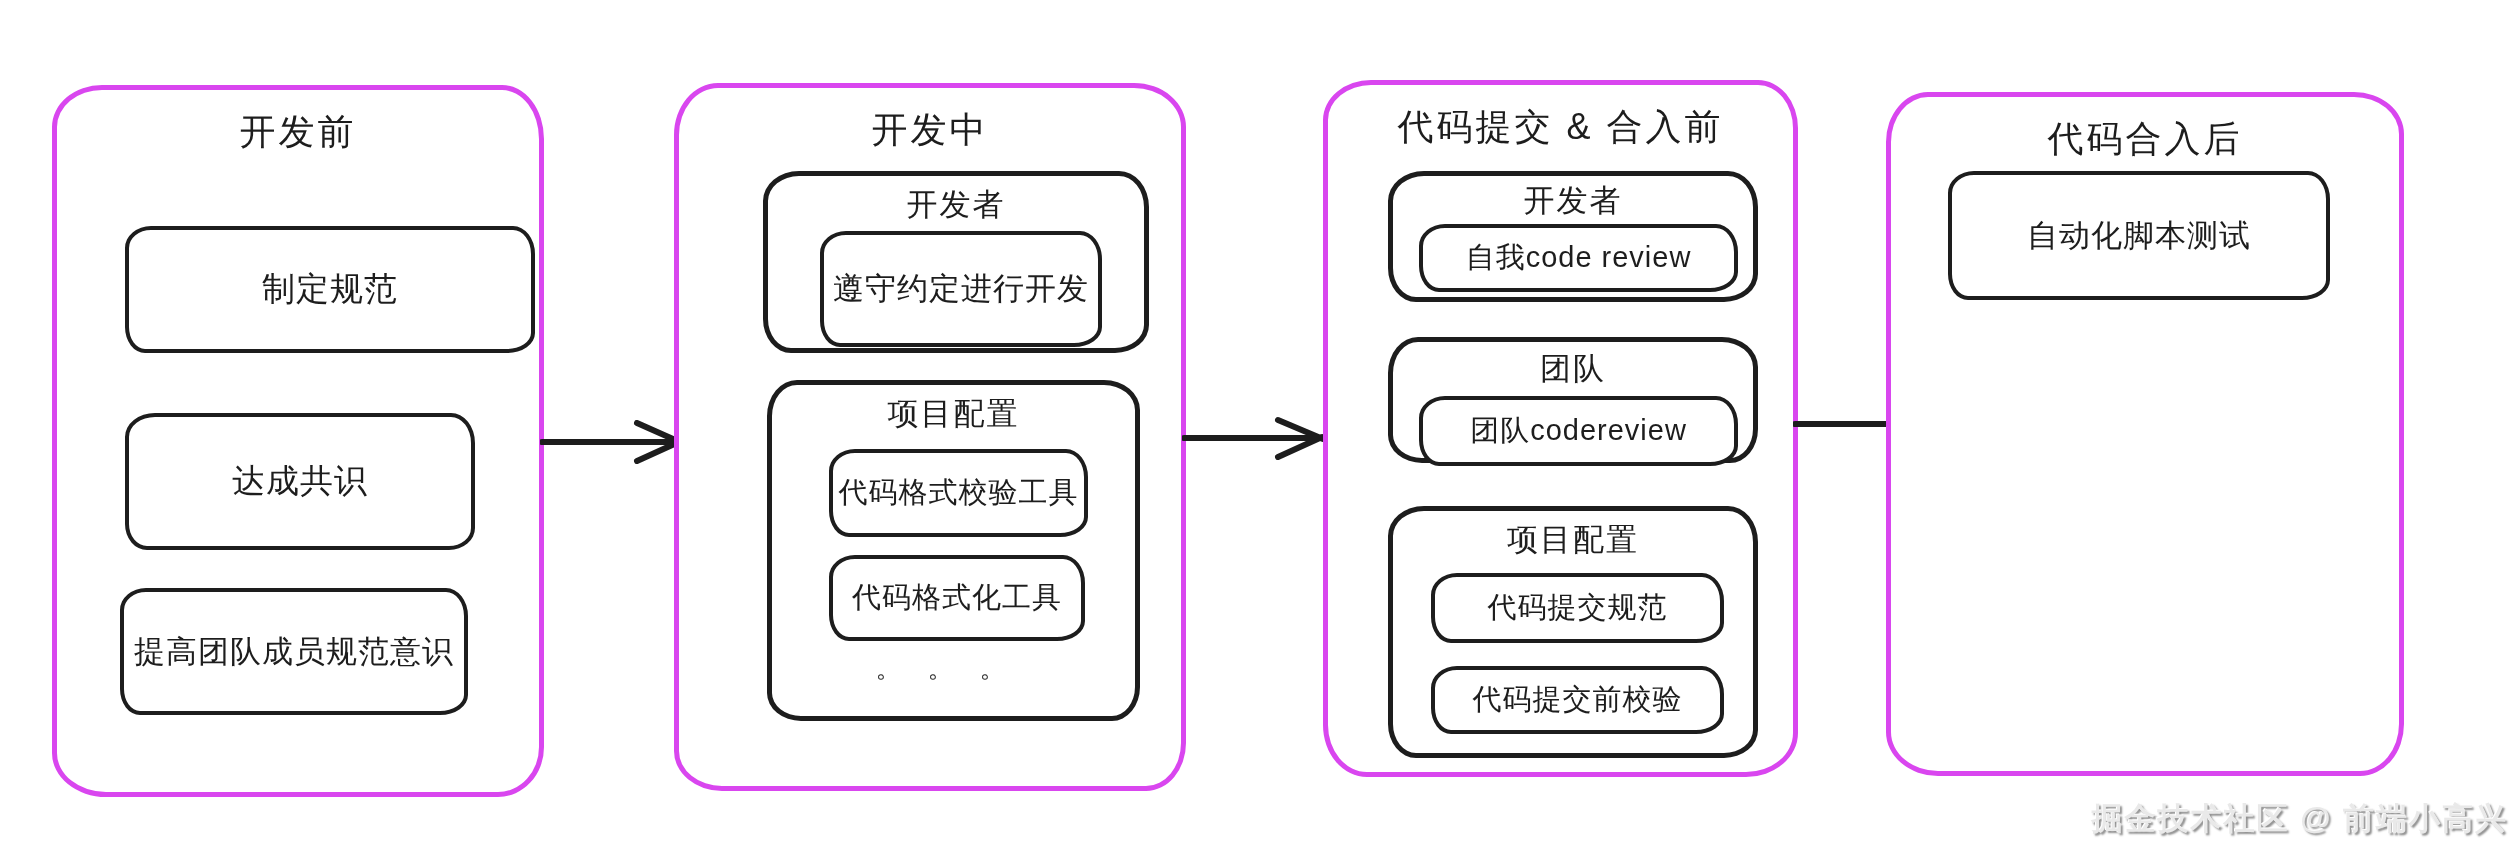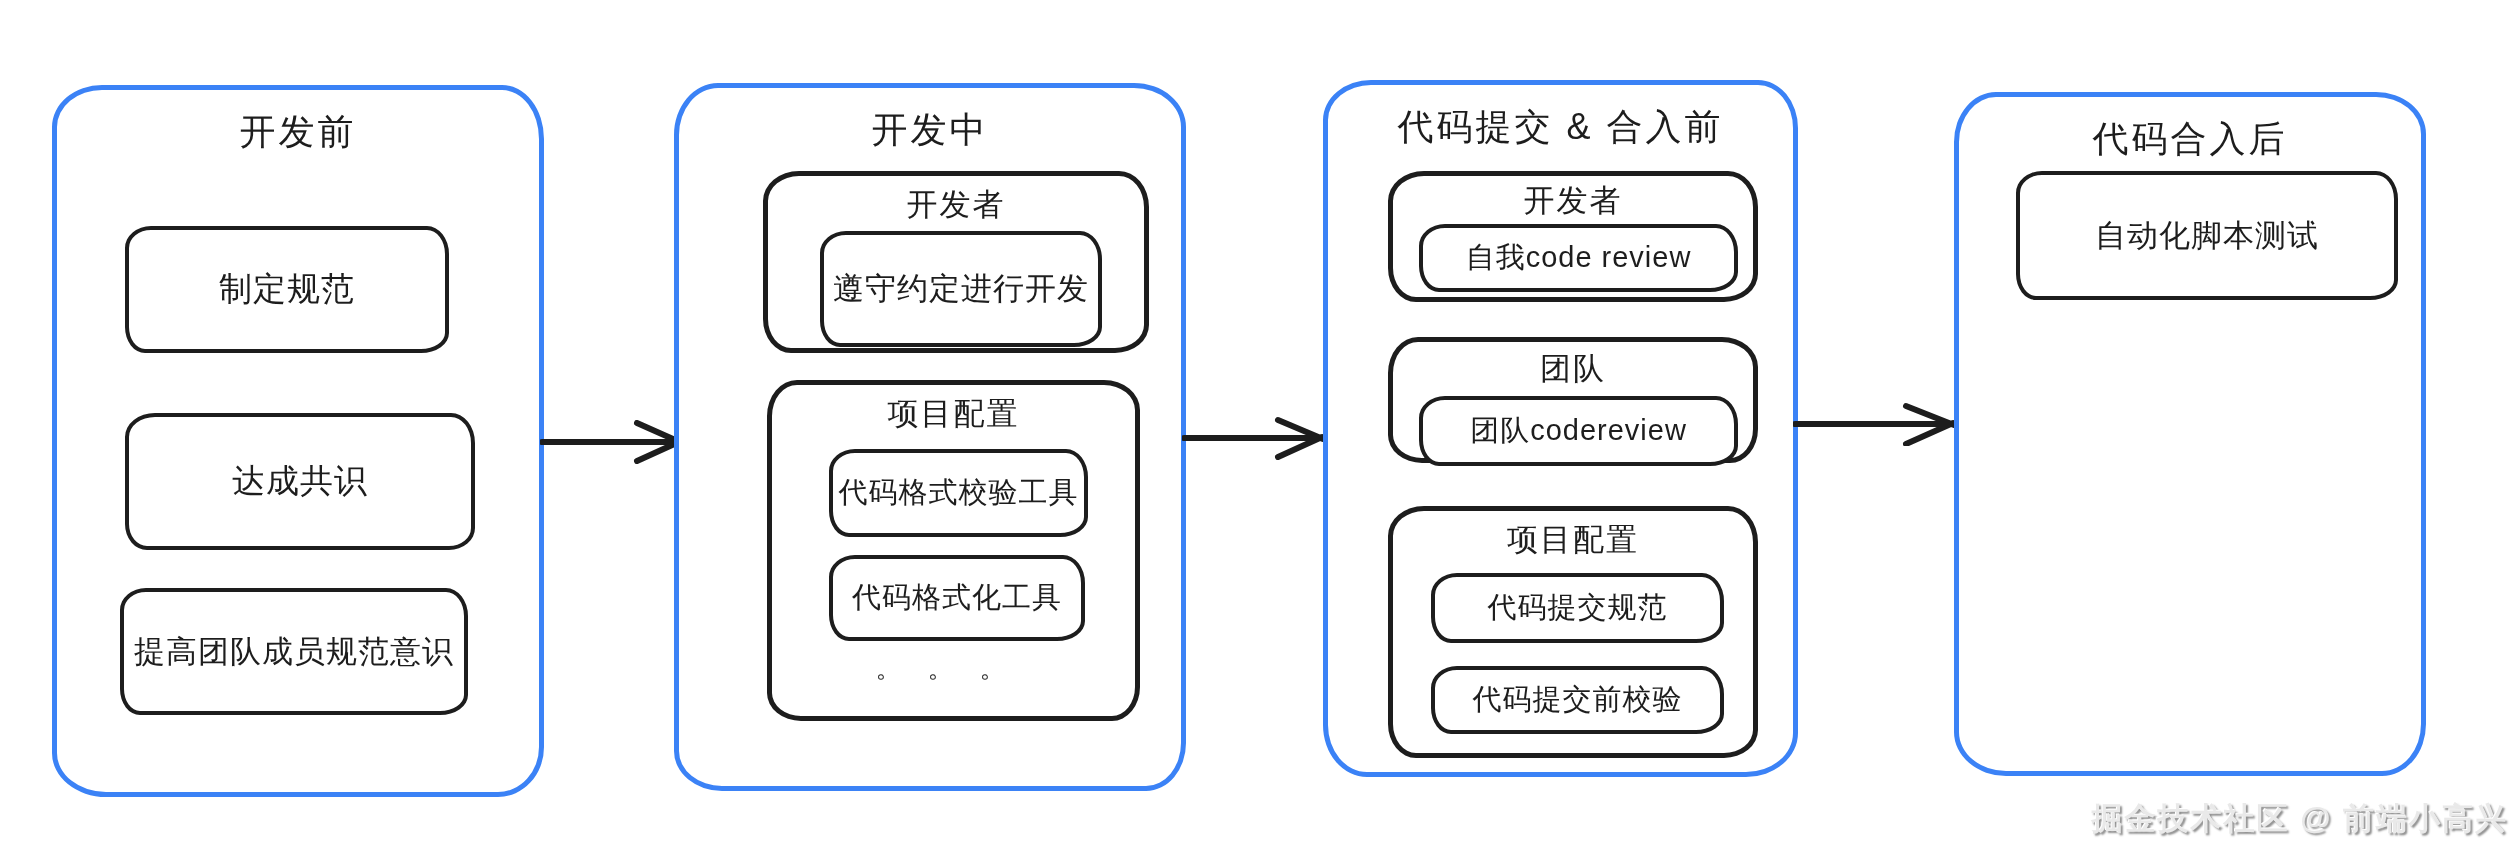--- a/index.html
+++ b/index.html
@@ -9,21 +9,21 @@
     background:#ffffff;
     font-family:"Liberation Sans", sans-serif;
     color:#1d1d1d;
     overflow:hidden;
   }
 
   
   .stage {
     position:absolute;
     background:#ffffff;
-    border:5px solid #3b82f6;
+    border:5px solid #d946ef;
     box-sizing:border-box;
     border-radius:50px 42px 46px 54px / 42px 54px 50px 44px;
   }
   .stage-title {
     position:absolute; top:18px; left:0; right:0;
     text-align:center;
     font-size:36px; letter-spacing:3px;
     white-space:nowrap;
   }
   .group {
@@ -73,21 +73,21 @@
     margin-top:36px;
   }
 </style>
 </head>
 <body>
 
 <div class="canvas">
 
   <div class="stage" style="left:52px; top:85px; width:492px; height:712px;">
     <div class="stage-title">开发前</div>
-    <div class="node tall" style="left:68px; top:136px; width:324px; height:127px;">制定规范</div>
+    <div class="node tall" style="left:68px; top:136px; width:410px; height:127px;">制定规范</div>
     <div class="node tall" style="left:68px; top:323px; width:350px; height:137px; border-radius:30px 24px 26px 22px / 24px 30px 22px 26px;">达成共识</div>
     <div class="node" style="left:63px; top:498px; width:348px; height:127px;">提高团队成员规范意识</div>
   </div>
 
   <div class="arrow" style="left:540px; top:420px;">
     <svg width="146" height="44" viewBox="0 0 146 44">
       <path d="M2 22 L140 22 M97 3 L142 23 M97 41 L141 21" fill="none" stroke="#1d1d1d" stroke-width="6" stroke-linecap="round"></path>
     </svg>
   </div>
 
@@ -132,20 +132,20 @@
       <div class="node small" style="left:38px; top:155px; width:293px; height:68px;">代码提交前校验</div>
     </div>
   </div>
 
   <div class="arrow" style="left:1793px; top:402px;">
     <svg width="165" height="44" viewBox="0 0 165 44">
       <path d="M2 22 L159 22 M113 4 L161 23 M113 42 L160 21" fill="none" stroke="#1d1d1d" stroke-width="6" stroke-linecap="round"></path>
     </svg>
   </div>
 
-  <div class="stage" style="left:1954px; top:92px; width:472px; height:684px; border-radius:42px 50px 44px 52px / 50px 42px 52px 44px;padding-left:32px;">
+  <div class="stage" style="left:1886px; top:92px; width:518px; height:684px; border-radius:42px 50px 44px 52px / 50px 42px 52px 44px;padding-left:32px;">
     <div class="stage-title">代码合入后</div>
     <div class="node" style="left:57px; top:74px; width:382px; height:129px;">自动化脚本测试</div>
   </div>
 
   <div class="watermark">掘金技术社区 @ 前端小高兴</div>
 
 </div>
 
 </body></html>

